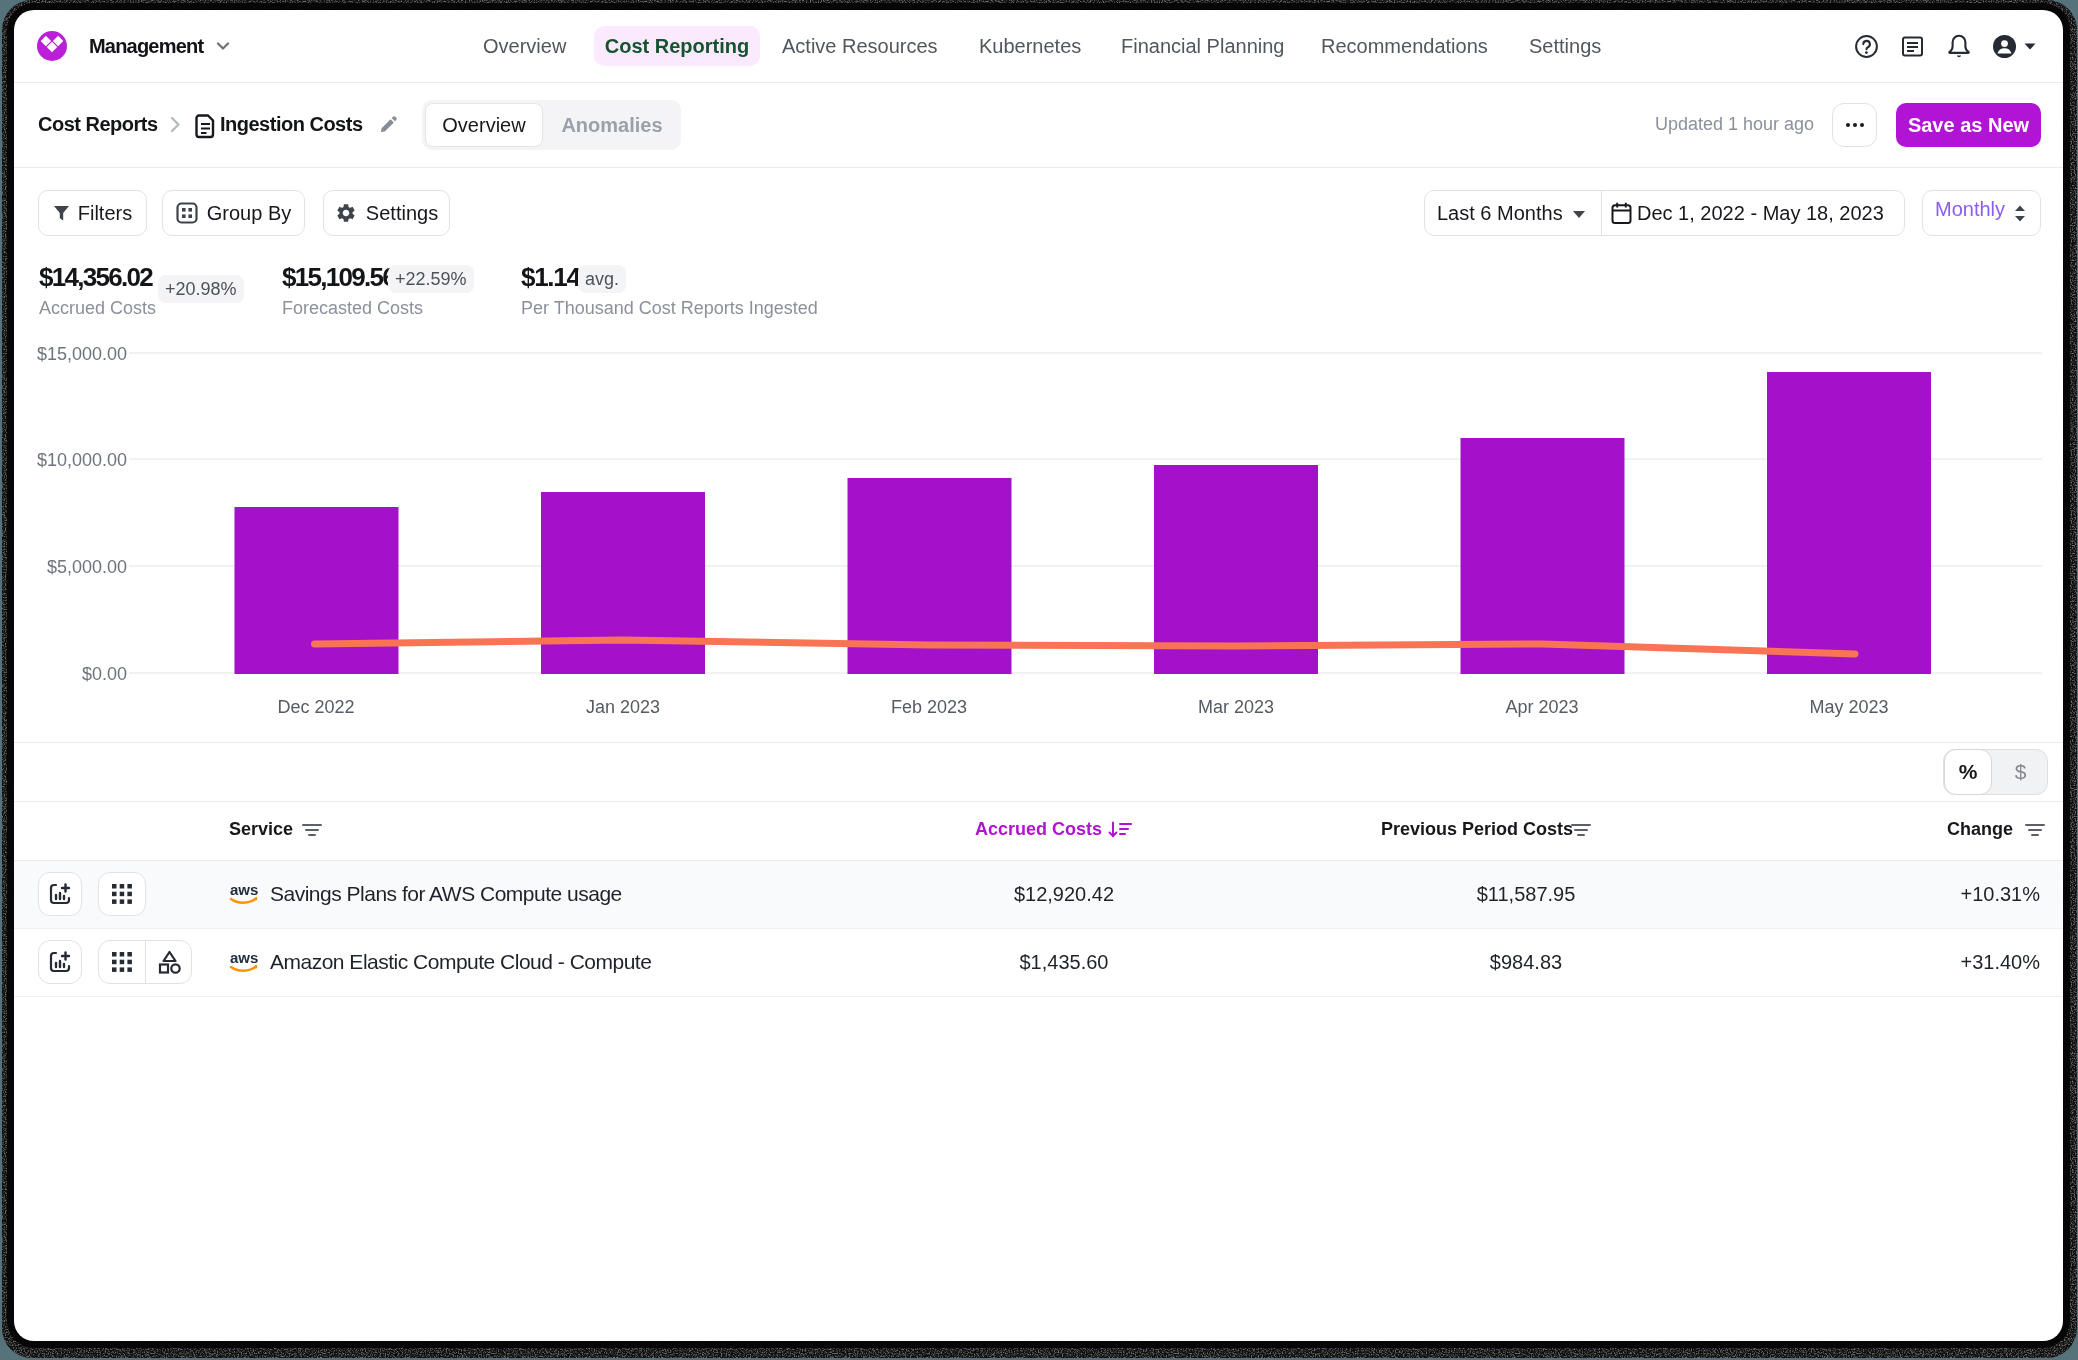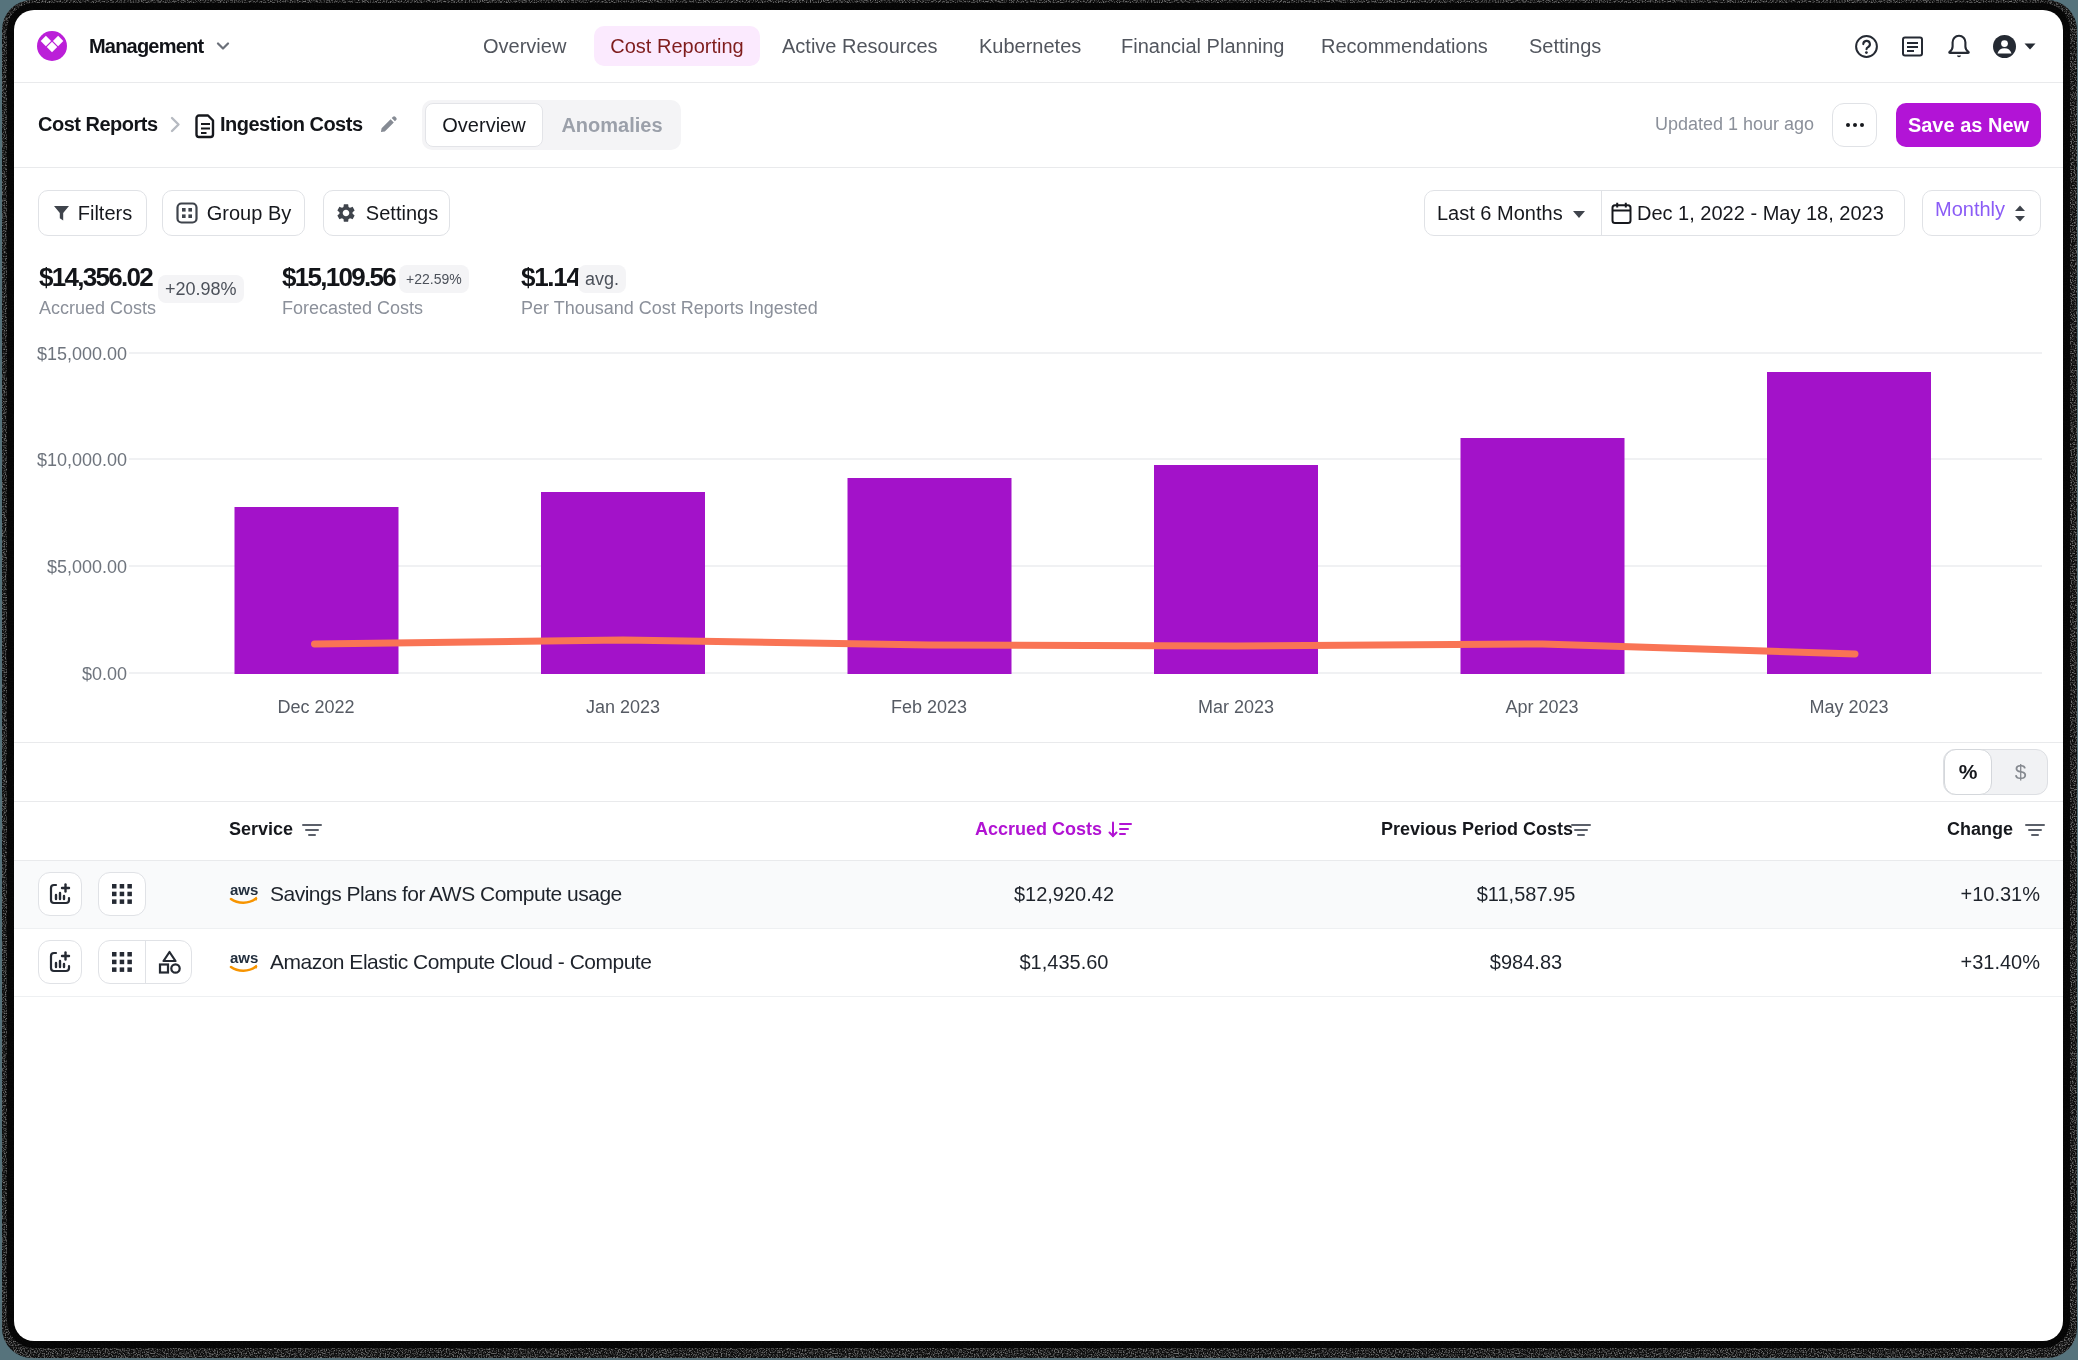--- a/index.html
+++ b/index.html
@@ -38,21 +38,21 @@
     <rect x="5.2" y="6.3" width="7.4" height="7.4" fill="#fff" transform="rotate(45 8.9 10)"></rect>
     <rect x="17.4" y="6.3" width="7.4" height="7.4" fill="#fff" transform="rotate(45 21.1 10)"></rect>
     <rect x="11.3" y="12.4" width="7.4" height="7.4" fill="#fff" transform="rotate(45 15 16.1)"></rect>
   </svg>
   <div class="abs" style="left:75px; top:0; height:72px; line-height:72px; font-size:20px; font-weight:700; letter-spacing:-0.8px; color:#111318;">Management</div>
   <svg class="abs" style="left:202px; top:32px;" width="14" height="9" viewBox="0 0 14 9">
       <path d="M2 1.5 L7 6.5 L12 1.5" fill="none" stroke="#6b7079" stroke-width="2.2" stroke-linecap="round" stroke-linejoin="round"></path>
     </svg>
 
   <div class="nav-item" style="left:469px;">Overview</div>
-  <div class="abs" style="left:580px; top:16px; width:166px; height:40px; line-height:40px; border-radius:10px; background:#fbeafe; text-align:center; font-size:20px; color:#7f1d1d; font-weight:400;">Cost Reporting</div>
+  <div class="abs" style="left:580px; top:16px; width:166px; height:40px; line-height:40px; border-radius:10px; background:#fbeafe; text-align:center; font-size:20px; color:#14532d; font-weight:700;">Cost Reporting</div>
   <div class="nav-item" style="left:768px;">Active Resources</div>
   <div class="nav-item" style="left:965px;">Kubernetes</div>
   <div class="nav-item" style="left:1307px;">Recommendations</div>
   <div class="nav-item" style="left:1107px;">Financial Planning</div>
   <div class="nav-item" style="left:1515px;">Settings</div>
 
   <svg class="abs" style="left:1840px; top:24px;" width="25" height="25" viewBox="0 0 25 25">
     <circle cx="12.5" cy="12.5" r="10.4" fill="none" stroke="#252a33" stroke-width="2"></circle>
     <path d="M9.3 10.1 a3.3 3.3 0 1 1 4.6 3.1 c-1.1 0.45 -1.4 1.05 -1.4 2.1" fill="none" stroke="#252a33" stroke-width="2.1" stroke-linecap="round"></path>
     <circle cx="12.4" cy="18.6" r="1.4" fill="#252a33"></circle>
@@ -147,21 +147,21 @@
   <svg class="abs" style="left:1999px; top:194px;" width="14" height="19" viewBox="0 0 14 19">
     <path d="M2 7 L7 1.5 L12 7 Z" fill="#3f444c"></path>
     <path d="M2 12 L7 17.5 L12 12 Z" fill="#3f444c"></path>
   </svg>
 
   <div class="abs" style="left:25px; top:252px; font-size:26px; font-weight:700; letter-spacing:-1.7px; color:#131519;">$14,356.02</div>
   <div class="abs" style="left:144px; top:265px; height:28px; line-height:28px; padding:0 7px; background:#f4f4f6; border-radius:8px; font-size:18px; color:#4c515a;">+20.98%</div>
   <div class="abs" style="left:25px; top:288px; font-size:18px; color:#8b909a;">Accrued Costs</div>
 
   <div class="abs" style="left:268px; top:252px; font-size:26px; font-weight:700; letter-spacing:-1.7px; color:#131519;">$15,109.56</div>
-  <div class="abs" style="left:385px; top:255px; height:28px; line-height:28px; padding:0 7px; background:#f4f4f6; border-radius:8px; font-size:14px; color:#4c515a;">+22.59%</div>
+  <div class="abs" style="left:374px; top:255px; height:28px; line-height:28px; padding:0 7px; background:#f4f4f6; border-radius:8px; font-size:18px; color:#4c515a;">+22.59%</div>
   <div class="abs" style="left:268px; top:288px; font-size:18px; color:#8b909a;">Forecasted Costs</div>
 
   <div class="abs" style="left:507px; top:252px; font-size:26px; font-weight:700; letter-spacing:-1.3px; color:#131519;">$1.14</div>
   <div class="abs" style="left:564px; top:255px; height:28px; line-height:28px; padding:0 7px; background:#f4f4f6; border-radius:8px; font-size:18px; color:#4c515a;">avg.</div>
   <div class="abs" style="left:507px; top:288px; font-size:18px; color:#8b909a;">Per Thousand Cost Reports Ingested</div>
 
   <svg class="abs" style="left:0; top:0;" width="2049" height="732" viewBox="0 0 2049 732">
     <g stroke="#ebedef" stroke-width="1.4">
       <line x1="115" y1="343" x2="2028" y2="343"></line>
       <line x1="115" y1="449" x2="2028" y2="449"></line>

